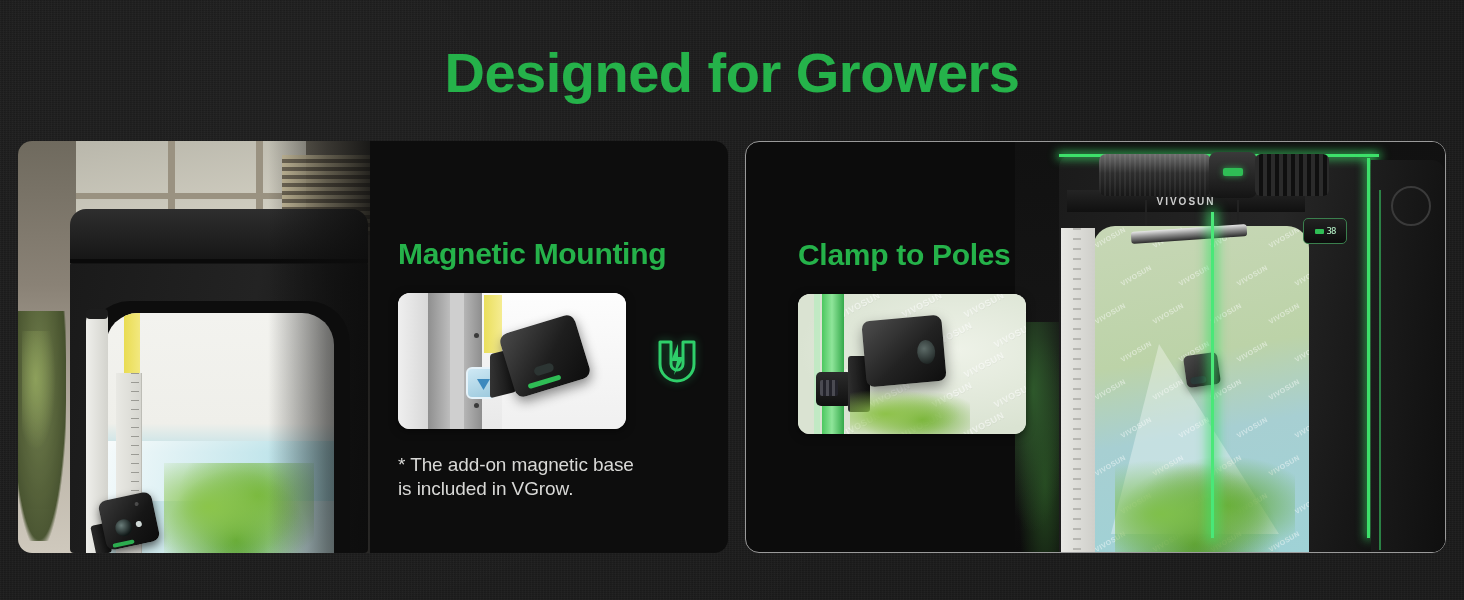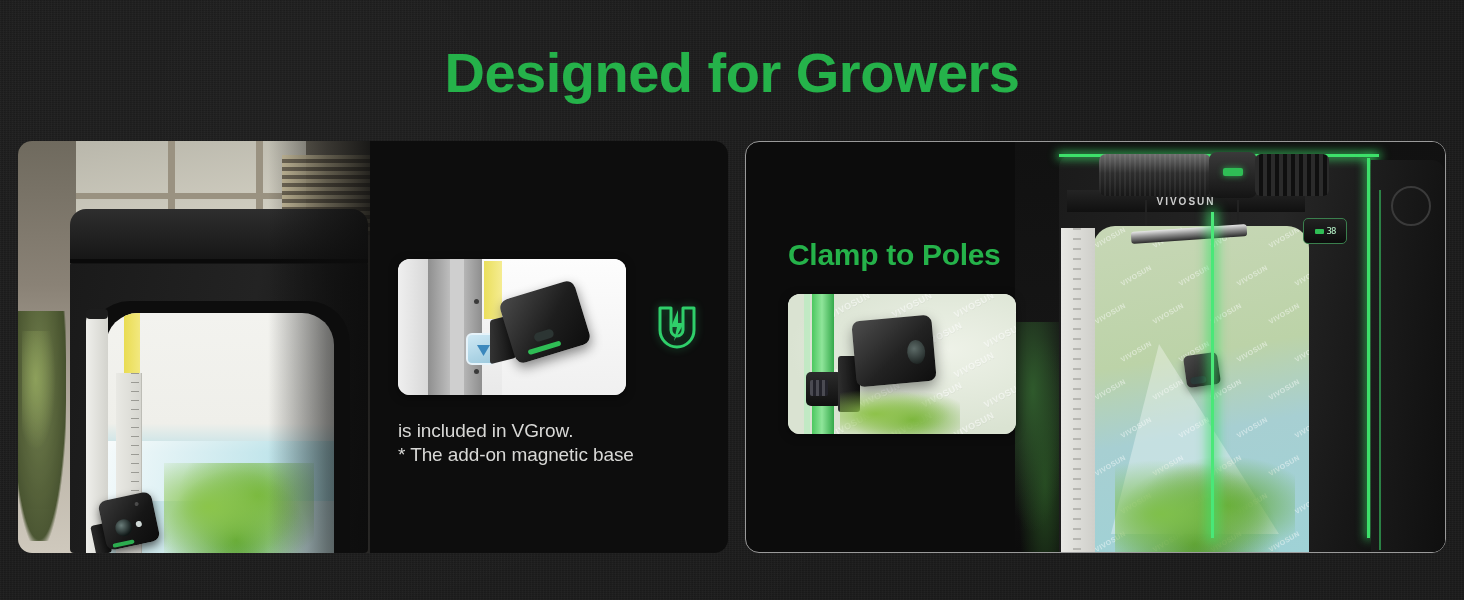--- a/index.html
+++ b/index.html
@@ -245,21 +245,21 @@
   .magnet-icon{ flex:0 0 auto; width:62px; height:62px; }
   .magnet-icon svg{ display:block; filter:drop-shadow(0 0 4px rgba(42,200,110,.45)); }
 
   .footnote{
     margin-top:24px; font-size:19px; line-height:1.28; color:#d8d8d6;
     max-width:310px; letter-spacing:-.1px;
   }
 
   
   .content-right{
-    position:absolute; left:2px; top:0; width:300px; height:410px; padding:96px 0 4px 40px; z-index:3;
+    position:absolute; left:12px; top:0; width:300px; height:410px; padding:96px 0 4px 40px; z-index:3;
   }
   .inset-card-r{
     margin-top:22px; width:228px; height:140px; border-radius:12px; overflow:hidden; position:relative;
     background:linear-gradient(135deg,#f2f4ee,#dfe7d8);
     box-shadow:0 2px 8px rgba(0,0,0,.5);
   }
   .insr-bg{
     position:absolute; inset:0;
     background:
       radial-gradient(ellipse at 70% 40%,#eef2e8,#dae3d2 70%);
@@ -482,20 +482,21 @@
       <div class="cam-lens"></div>
       <div class="cam-led"></div>
       <div class="cam-dot"></div>
       <div class="cam-green"></div>
     </div>
 
     <div class="photo-fade"></div>
   </div>
 
   <div class="content-left">
+    <div class="feature-title">Magnetic Mounting</div>
 
     <div class="inset-row">
       <div class="inset-card">
         <div class="ins-wallA"></div>
         <div class="ins-wallB"></div>
         <div class="ins-wallC"></div>
         <div class="ins-rail"></div>
         <div class="ins-panel"></div>
         <div class="ins-tape"></div>
         <div class="ins-screw" style="top:40px"></div>
@@ -511,22 +512,22 @@
 
       <div class="magnet-icon">
         <svg viewBox="0 0 62 62" width="62" height="62" aria-hidden="true">
           <path d="M14 12 v22 a17 17 0 0 0 34 0 V12 h-11 v22 a6 6 0 0 1 -12 0 V12 Z" fill="none" stroke="#2fcf6a" stroke-width="3" stroke-linejoin="round"></path>
           <path d="M32 14 L25 31 L31 31 L28 45 L38 27 L32 27 Z" fill="#2fcf6a"></path>
         </svg>
       </div>
     </div>
 
     <div class="footnote">
+      <div>* The add-on magnetic base</div>
       <div>is included in VGrow.</div>
-      <div>* The add-on magnetic base</div>
     </div>
   </div>
 </section>
 
 <section class="panel panel-right">
 
   <div class="photo-right">
     <div class="outside-plant"></div>
     <div class="tent-outer"></div>
     <div class="tent-glow-top"></div>

